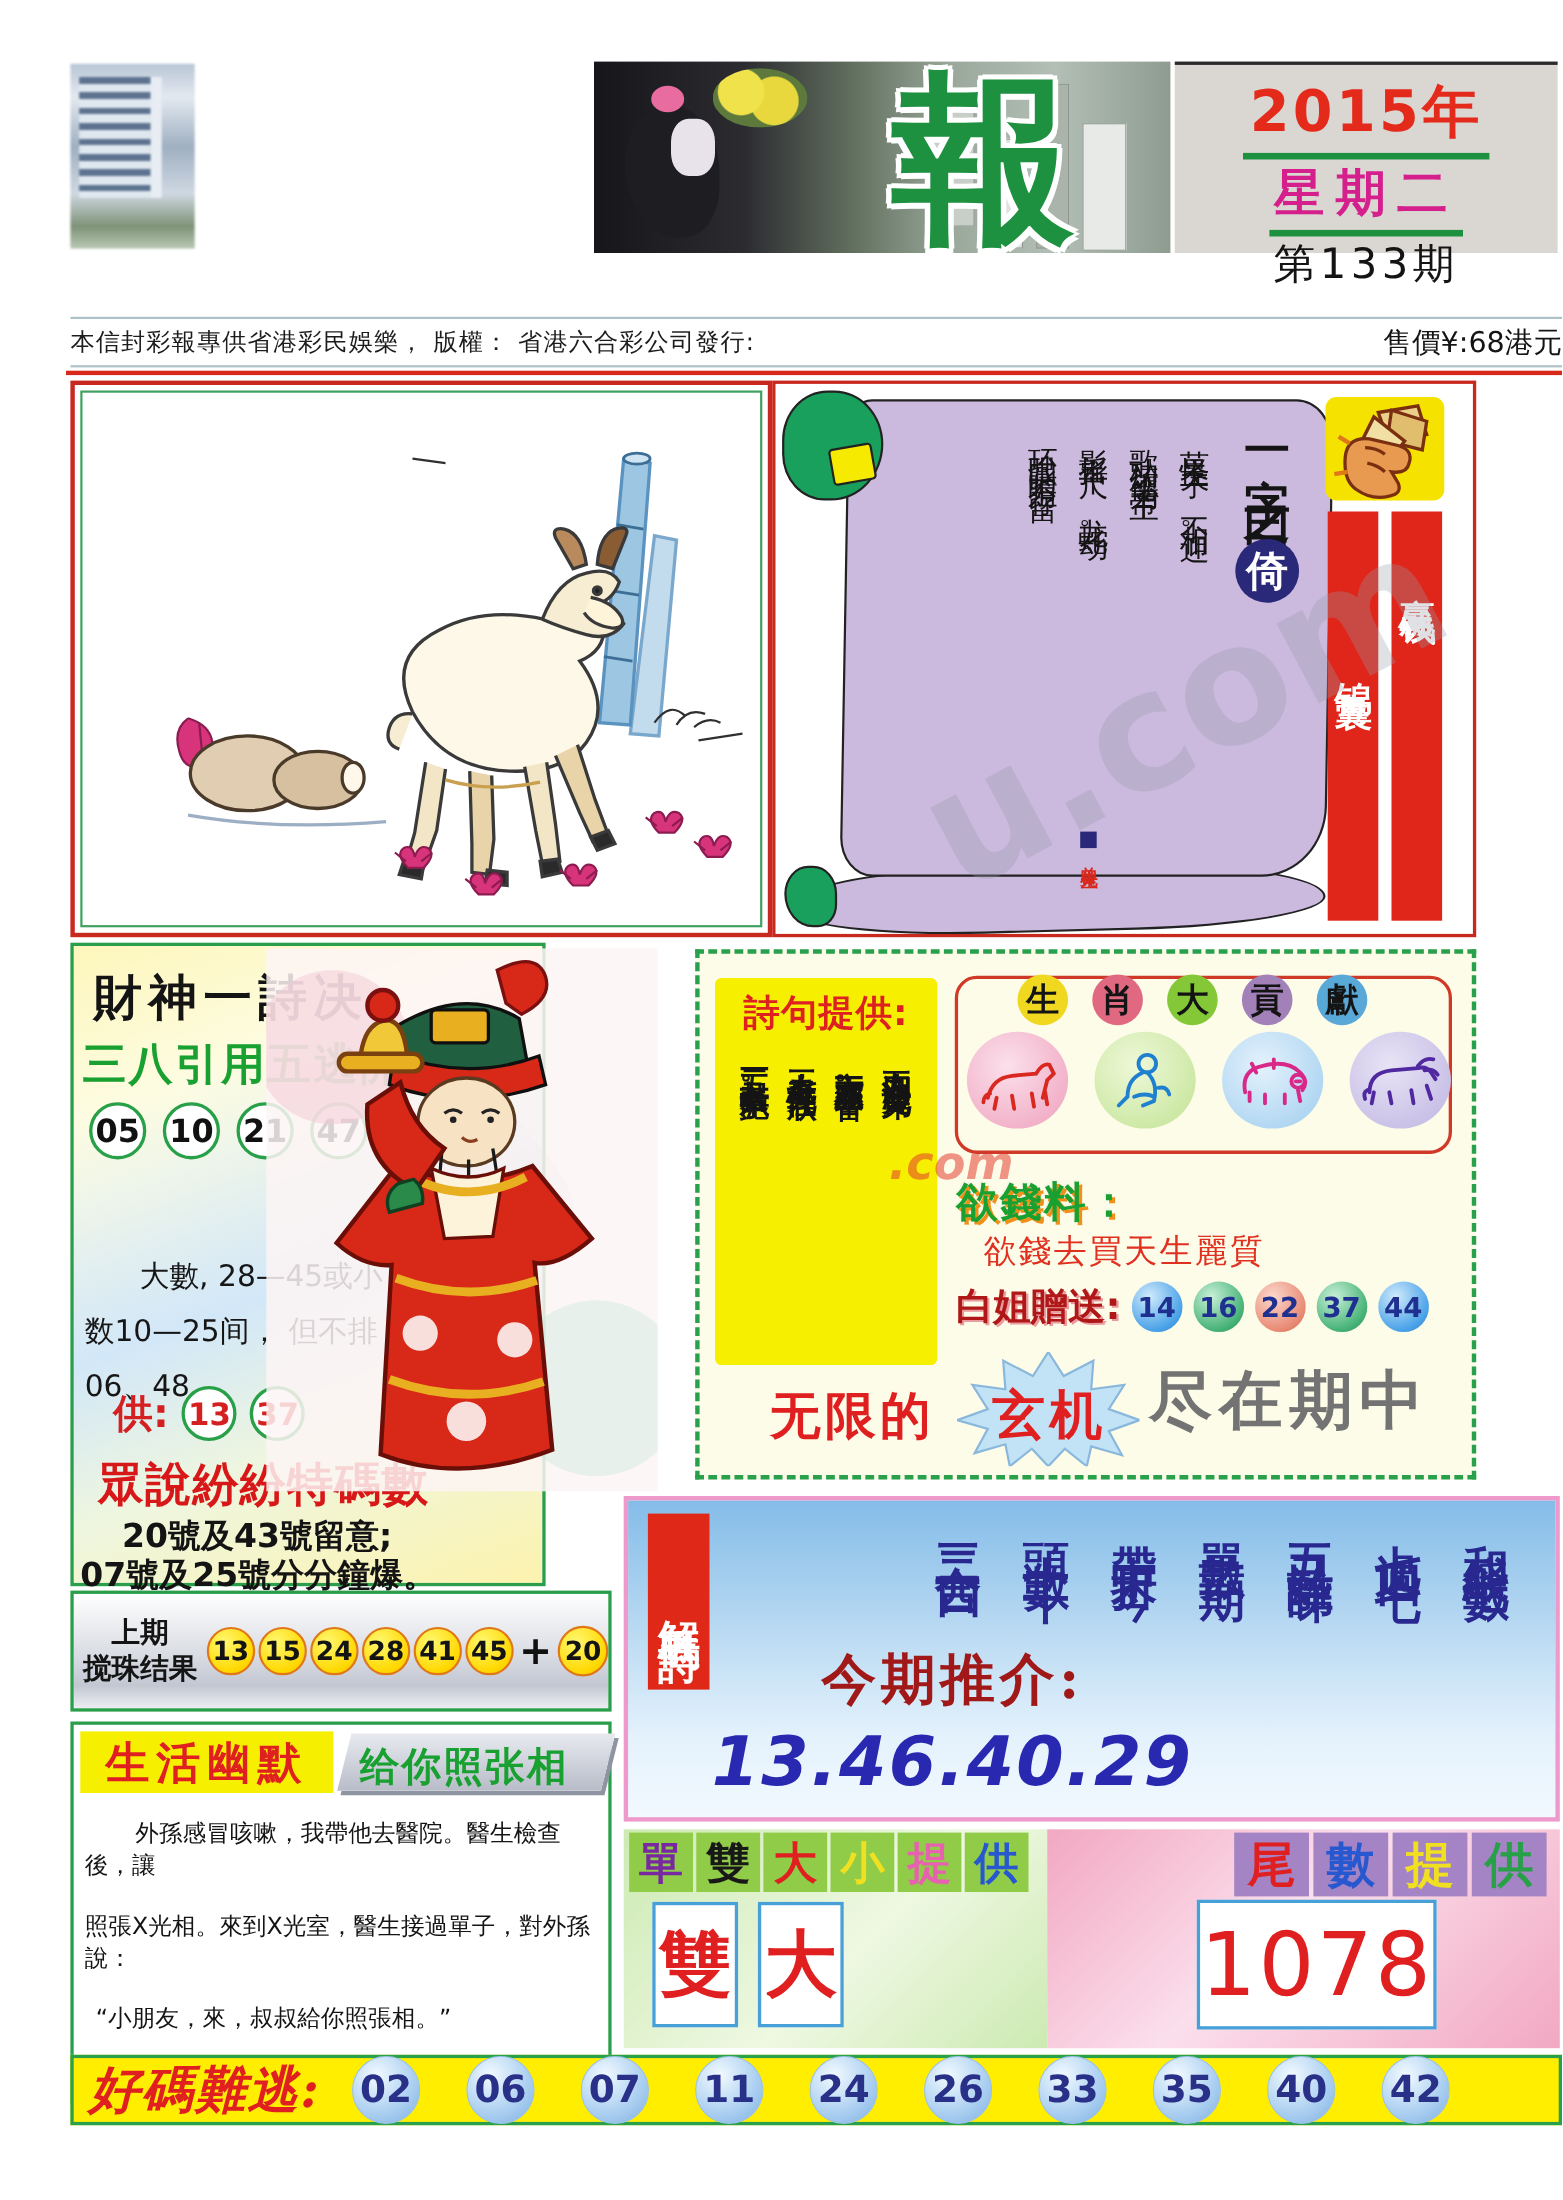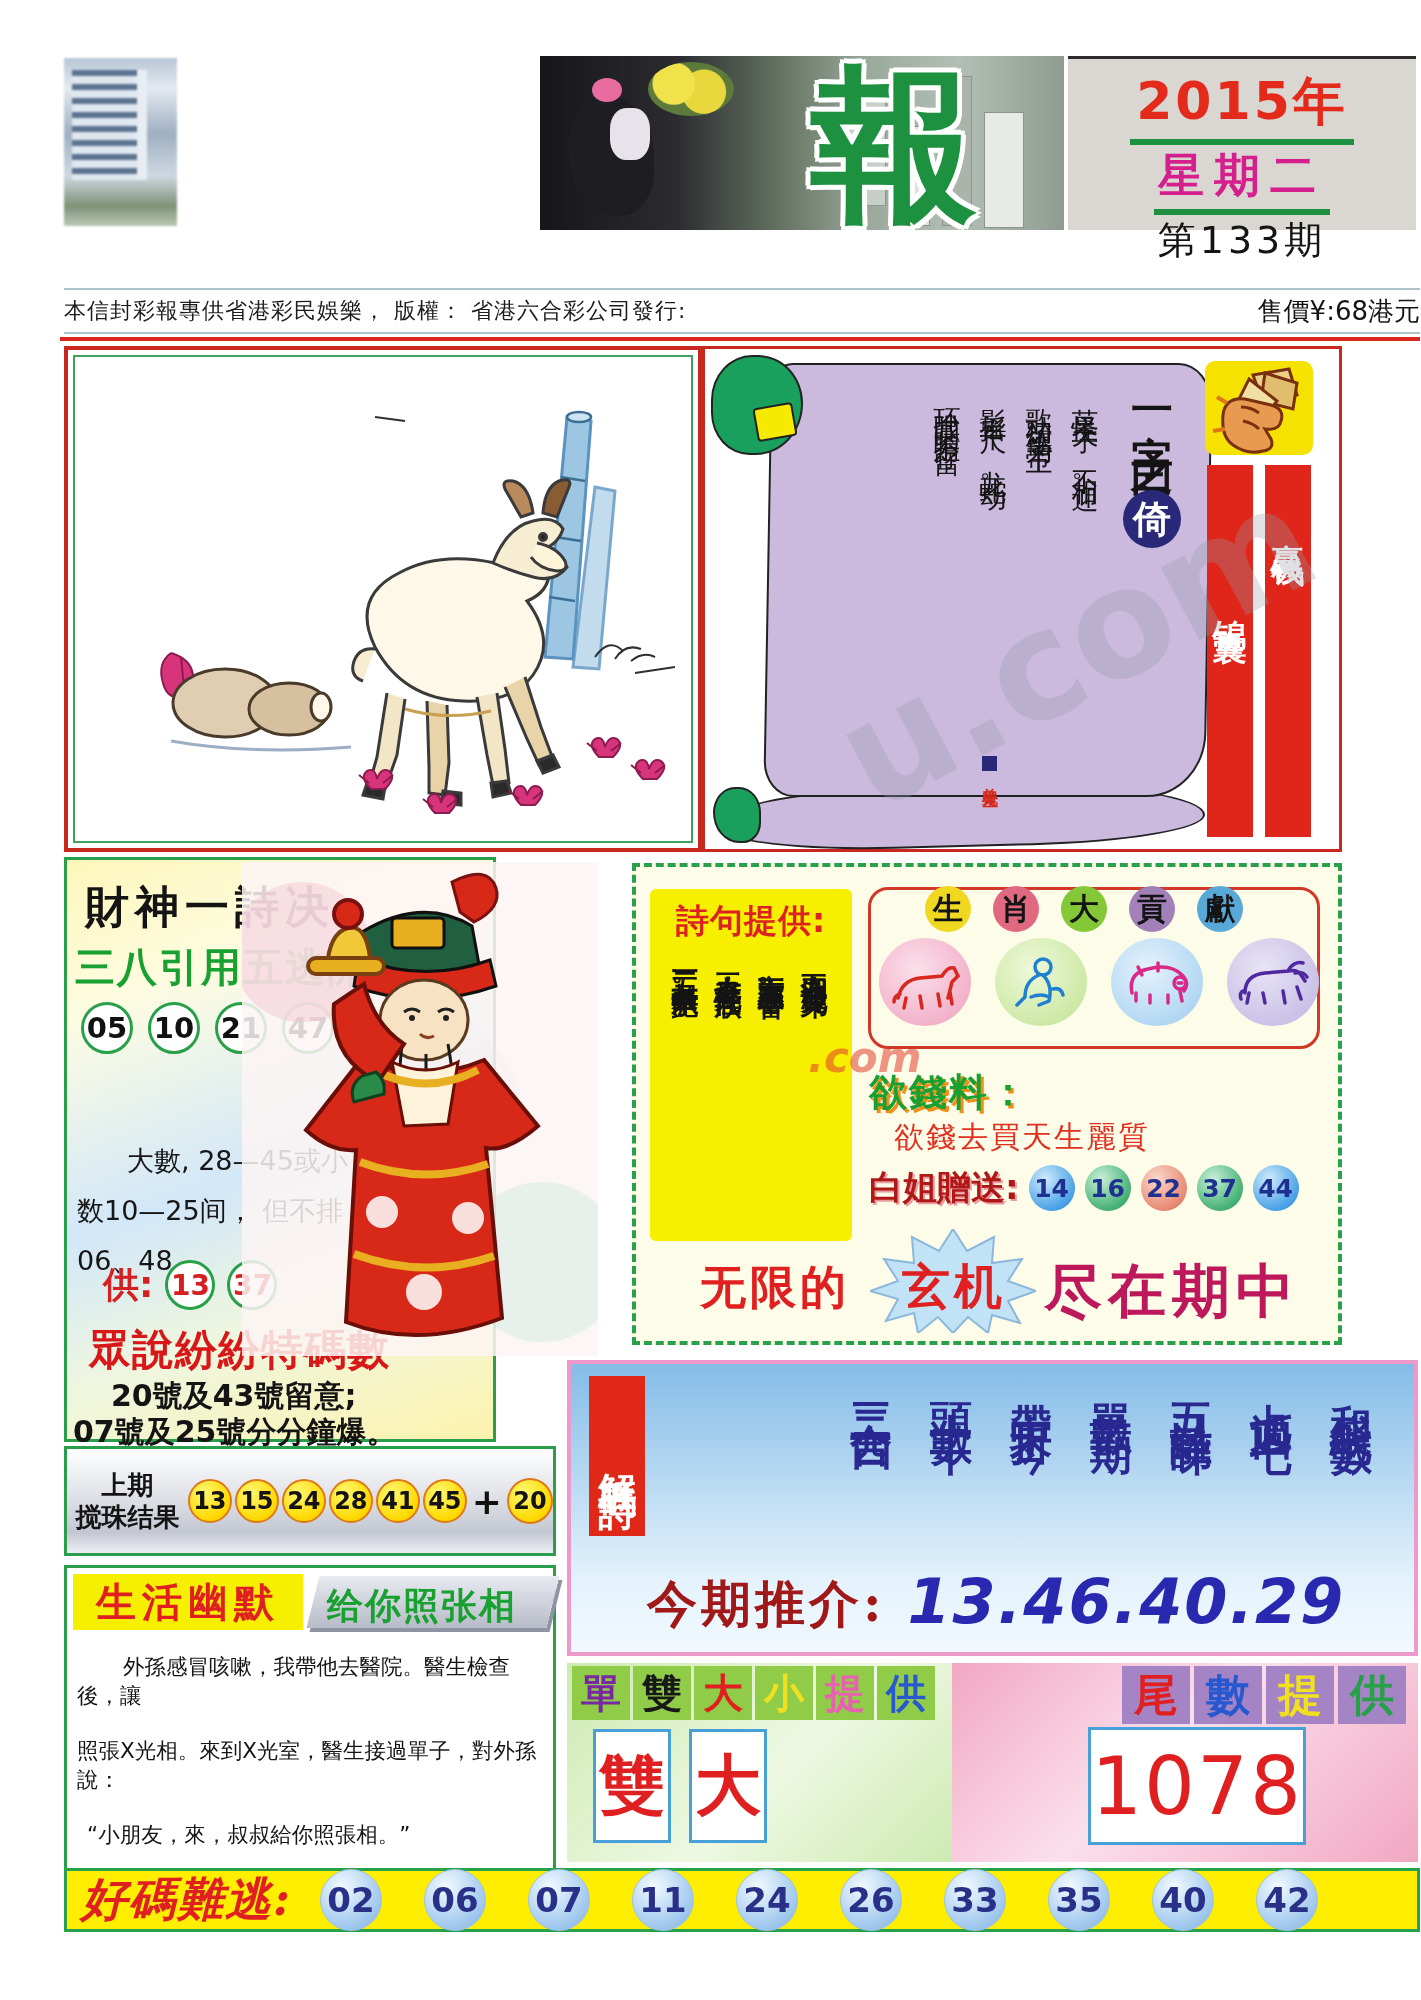--- a/index.html
+++ b/index.html
@@ -105,31 +105,31 @@
   #bj-row{position:absolute;left:233px;top:298px;display:flex;align-items:center;gap:10px;}
   #bj-label{font-size:34px;font-weight:bold;color:#b01818;text-shadow:2px 2px 0 #e89ca0;}
   .bjball{width:46px;height:46px;font-size:25px;color:#203090;}
   .bj-blue{background:radial-gradient(circle at 35% 30%,#cfeafc,#4aa2e8 70%,#2a7ec2);}
   .bj-green{background:radial-gradient(circle at 35% 30%,#c8f0d8,#46b276 70%,#2b8a54);}
   .bj-salmon{background:radial-gradient(circle at 35% 30%,#fcd8cc,#e88a74 70%,#cc6450);}
   #xuanji{position:absolute;left:56px;top:362px;width:640px;height:104px;}
   #xj-left{position:absolute;left:8px;top:28px;font-size:46px;font-weight:bold;color:#e02020;letter-spacing:4px;}
   #xj-star{position:absolute;left:178px;top:0px;width:166px;height:104px;}
   #xj-mid{position:absolute;left:210px;top:26px;font-size:48px;font-weight:bold;color:#e02020;letter-spacing:4px;}
-  #xj-right{position:absolute;left:352px;top:24px;font-size:58px;font-weight:bold;color:#be185d;letter-spacing:6px;}
+  #xj-right{position:absolute;left:352px;top:6px;font-size:58px;font-weight:bold;color:#737373;letter-spacing:6px;}
 
   
   #decodepanel{left:567px;top:1360px;width:851px;height:296px;border:4px solid #ee99cc;box-sizing:border-box;
     background:linear-gradient(180deg,#84bce8 0%,#b8d9f2 40%,#e4f2fc 75%,#f2f9ff 100%);}
   #decode-titlebox{position:absolute;left:18px;top:12px;width:56px;height:160px;background:#e02818;
     display:flex;align-items:center;justify-content:center;}
   #decode-title{writing-mode:vertical-rl;color:#fff;font-size:38px;font-weight:bold;letter-spacing:9px;}
   #decode-cols{position:absolute;left:92px;top:6px;height:176px;width:740px;writing-mode:vertical-rl;color:#282890;}
   .dcol{font-size:42px;font-weight:bold;letter-spacing:10px;margin:0 24px;font-family:"DejaVu Serif",serif;}
-  #decode-reco{position:absolute;left:76px;bottom:14px;display:flex;align-items:flex-end;gap:22px;}
+  #decode-reco{position:absolute;left:76px;bottom:14px;display:flex;align-items:center;gap:4px;flex-direction:column;}
   #reco-label{font-size:50px;font-weight:bold;color:#a01818;letter-spacing:4px;}
   #reco-nums{font-size:62px;font-weight:bold;font-style:italic;color:#2828b0;letter-spacing:2px;}
 
   
   #danshuang{left:567px;top:1663px;width:385px;height:199px;box-sizing:border-box;
     background:linear-gradient(135deg,#cdeab2 0%,#eef8e2 55%,#cdeab2 100%);}
   #ds-title{position:absolute;left:5px;top:3px;display:flex;gap:3px;}
   .ds-block{width:58px;height:54px;background:#90cc48;display:flex;align-items:center;justify-content:center;
     font-size:40px;font-weight:bold;font-family:"DejaVu Serif",serif;}
   .ds-card{position:absolute;top:66px;width:78px;height:114px;background:#fff;border:3px solid #48a0d8;box-sizing:border-box;

